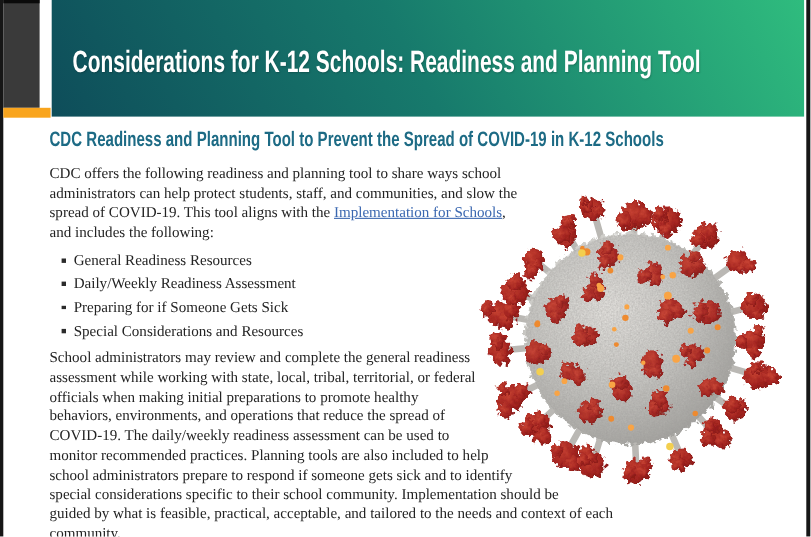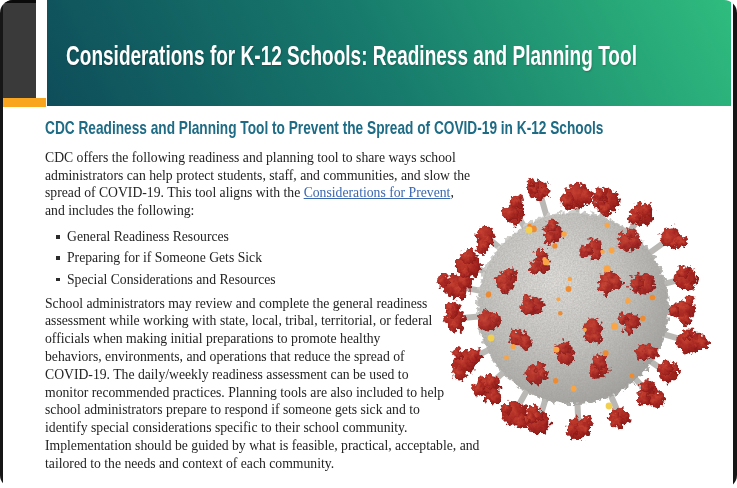--- a/index.html
+++ b/index.html
@@ -1,20 +1,19 @@
 <!DOCTYPE html>
 <html style="--page-bg: #ffffff; --edge-black: #161616; --bar-dark: #3a3a3a; --accent-orange: #f9a51e; --banner-dark: #0e4d5a; --banner-mid: #177a6c; --banner-bright: #2fbc7e; --heading-teal: #1d6b85; --link-blue: #3a67b0; --text: #232323;"><head>
 <meta charset="utf-8">
 <style>
   html,body{margin:0;padding:0;background:#fff;}
   .page{
     position:relative;width:737px;height:488px;overflow:hidden;
     background:var(--page-bg,#fff);
     font-family:"Liberation Serif",serif;
-    border-radius:13px;
   }
   
   .edge-left{position:absolute;left:0;top:0;width:3px;height:100%;background:var(--edge-black,#161616);}
   .edge-right{position:absolute;right:0;top:0;width:4px;height:100%;background:var(--edge-black,#161616);}
   
   .accent-bar{position:absolute;left:3px;top:0;width:33px;height:98px;background:var(--bar-dark,#3a3a3a);border-top:3px solid #0a0a0a;box-sizing:border-box;}
   .accent-tab{position:absolute;left:3px;top:98px;width:43px;height:9px;background:var(--accent-orange,#f9a51e);}
   
   .banner{
     position:absolute;left:47px;top:0;right:6px;height:106px;
@@ -324,23 +323,24 @@
               <circle cx="140.62590111989684" cy="220.67845874162077" r="2.8257254101336002" fill="#f9a445"></circle>
               <circle cx="174.1257731387128" cy="100.79637716652726" r="3.534174253791571" fill="#f9a445"></circle>
               <circle cx="96" cy="62" r="3.4" fill="#f3cf4f"></circle>
               <circle cx="176" cy="238" r="3.4" fill="#f3cf4f"></circle>
               <circle cx="58" cy="170" r="3.4" fill="#f3cf4f"></circle>
             </g>
           </svg>
       </div>
     </div>
 
-    <p class="intro"><span>CDC offers the following readiness and planning tool to share ways school administrators can help protect students, staff, and communities, and slow the spread of COVID-19. This tool aligns with the </span><a href="#" class="doc-link">Considerations for Prevent</a><span>, and includes the following:</span></p>
+    <p class="intro"><span>CDC offers the following readiness and planning tool to share ways school administrators can help protect students, staff, and communities, and slow the spread of COVID-19. This tool aligns with the </span><a href="#" class="doc-link">Implementation for Schools</a><span>, and includes the following:</span></p>
 
     <ul class="readiness">
       <li>General Readiness Resources</li>
+      <li>Daily/Weekly Readiness Assessment</li>
       <li>Preparing for if Someone Gets Sick</li>
       <li>Special Considerations and Resources</li>
     </ul>
 
     <p class="bodytext">School administrators may review and complete the general readiness assessment while working with state, local, tribal, territorial, or federal officials when making initial preparations to promote healthy behaviors, environments, and operations that reduce the spread of COVID-19. The daily/weekly readiness assessment can be used to monitor recommended practices. Planning tools are also included to help school administrators prepare to respond if someone gets sick and to identify special considerations specific to their school community. Implementation should be guided by what is feasible, practical, acceptable, and tailored to the needs and context of each community.</p>
   </main>
 </div>
 
 </body></html>

